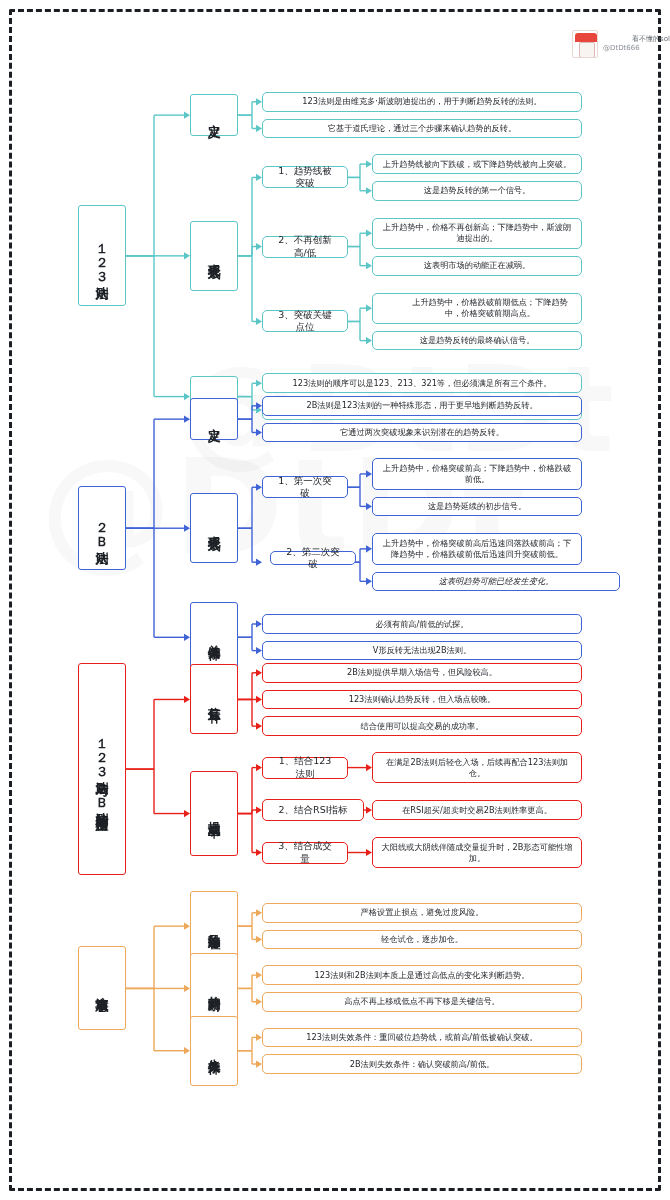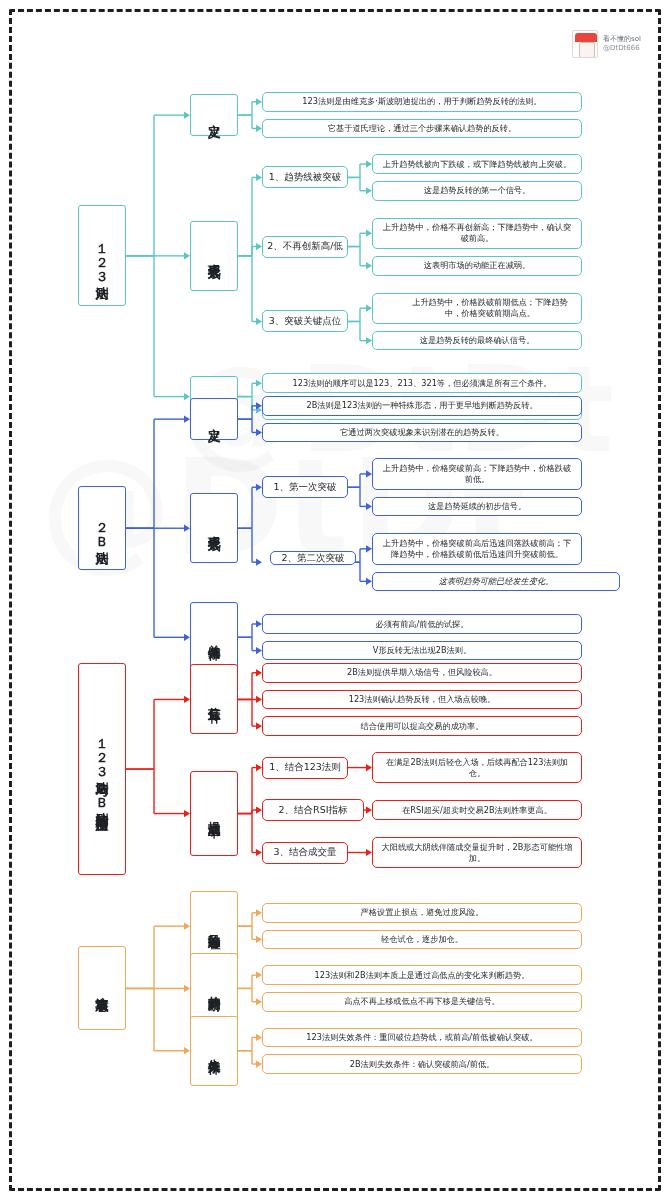--- a/index.html
+++ b/index.html
@@ -81,21 +81,21 @@
   }
   .brand-avatar::after {
     content: "";
     position: absolute; left: 6px; top: 11px;
     width: 14px; height: 14px;
     background: #f7f4f2;
     border: 1px solid #dcb9b3;
     border-radius: 2px;
   }
   .brand-txt { display: flex; flex-direction: column; line-height: 1.25; }
-  .brand-name { font-size: 7px; color: #666c72; white-space: nowrap; }
+  .brand-name { font-size: 7px; color: #666c72; white-space: nowrap; margin-left: 29px; }
   .brand-handle { font-size: 7px; color: #8b9097; white-space: nowrap; }
 
   
   .node {
     position: absolute;
     background: #ffffff;
     border-width: 1.4px;
     border-style: solid;
     border-radius: 5px;
     display: flex;
@@ -118,21 +118,21 @@
   .node.mid {
     border-radius: 3px;
     font-weight: bold;
     writing-mode: vertical-rl;
     text-orientation: upright;
     font-size: 12.5px;
     letter-spacing: 1px;
   }
   .node.sub {
     font-size: 9.5px;
-    padding: 2px 0;
+    padding: 2px 11px;
   }
   .node.leaf {
     font-size: 8.2px;
     padding: 3px 7px;
   }
 
   
   .c-teal   { border-color: #5cc6c6; }
   .c-blue   { border-color: #3f63d6; }
   .c-red    { border-color: #e8201a; }
@@ -371,21 +371,21 @@
       <div class="node leaf c-teal" style="left: 372px; top: 154.288px; width: 210px; height: 19.644px;">
         <span>上升趋势线被向下跌破，或下降趋势线被向上突破。</span>
       </div>
       <div class="node leaf c-teal" style="left: 372px; top: 180.932px; width: 210px; height: 19.644px;">
         <span>这是趋势反转的第一个信号。</span>
       </div>
       <div class="node sub c-teal" style="left: 262px; top: 166.432px; width: 86px; height: 22px;">
         <span>1、趋势线被突破</span>
       </div>
       <div class="node leaf c-teal" style="left: 372px; top: 217.576px; width: 210px; height: 31.288px;">
-        <span>上升趋势中，价格不再创新高；下降趋势中，确认突破前高。</span>
+        <span>上升趋势中，价格不再创新高；下降趋势中，斯波朗迪提出的。</span>
       </div>
       <div class="node leaf c-teal" style="left: 372px; top: 255.864px; width: 210px; height: 19.644px;">
         <span>这表明市场的动能正在减弱。</span>
       </div>
       <div class="node sub c-teal" style="left: 262px; top: 235.542px; width: 86px; height: 22px;">
         <span>2、不再创新高/低</span>
       </div>
       <div class="node leaf c-teal" style="left: 372px; top: 292.508px; width: 210px; height: 31.288px; padding-left: 33px;">
         <span>上升趋势中，价格跌破前期低点；下降趋势中，价格突破前期高点。</span>
       </div>

